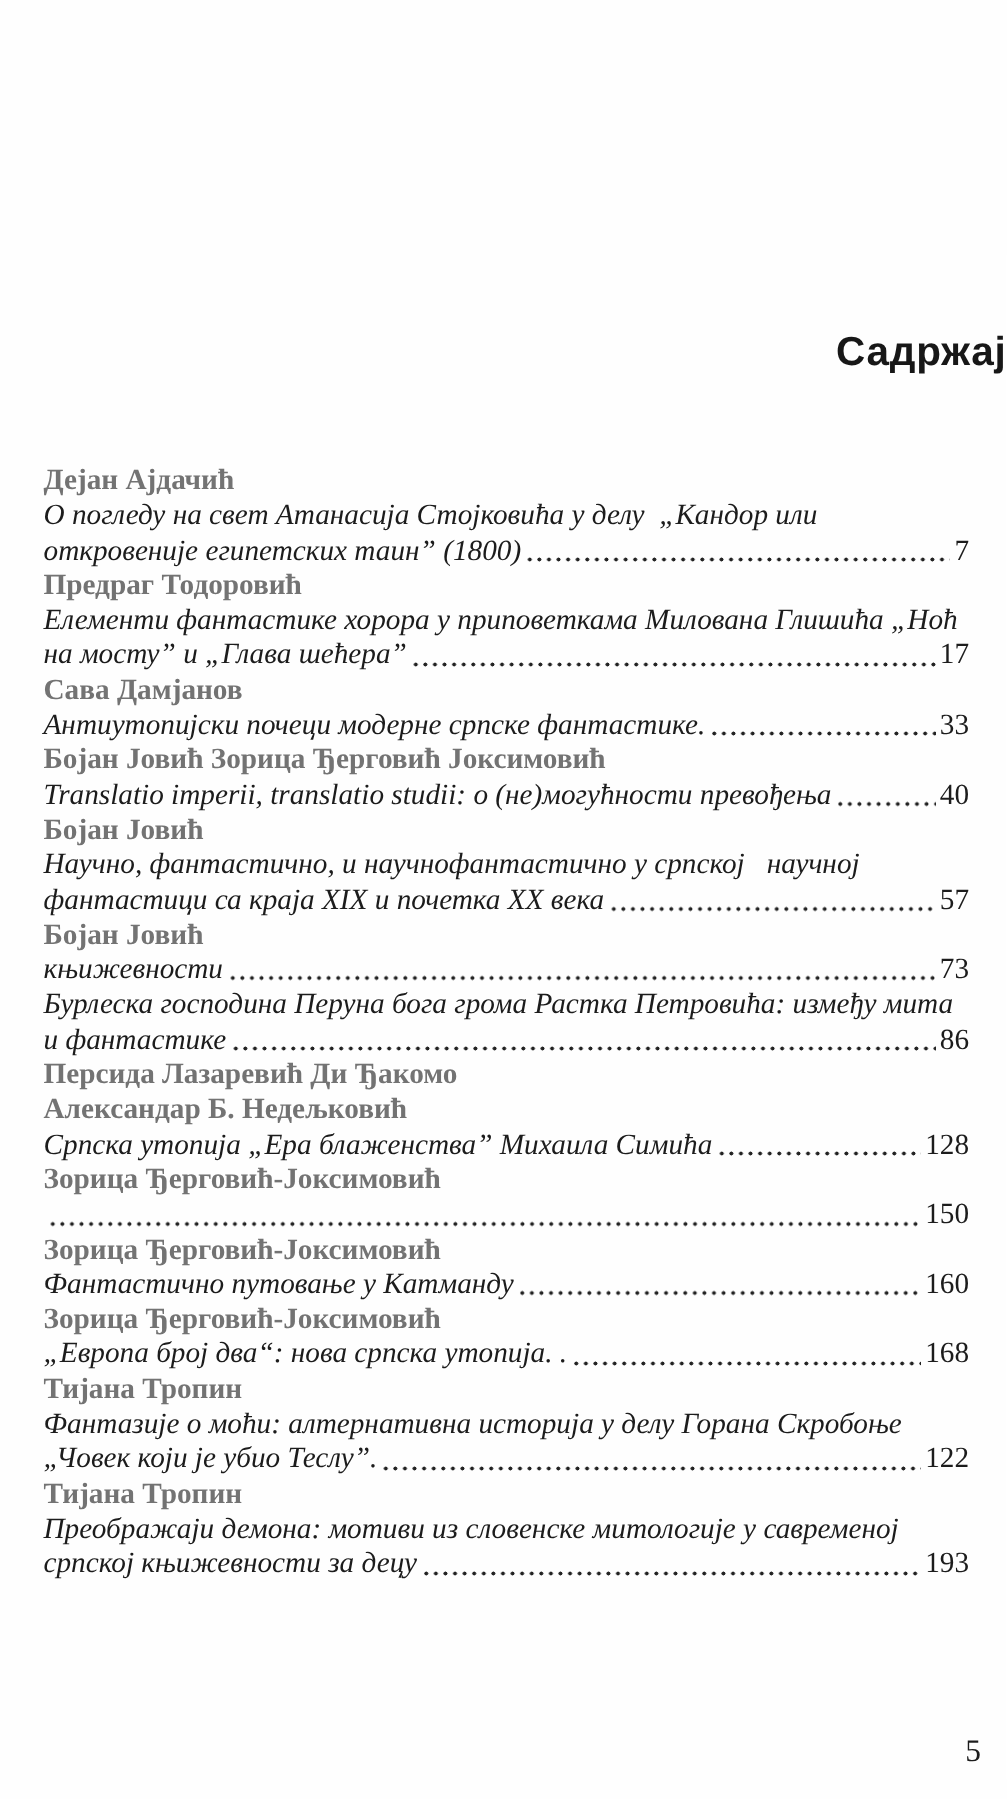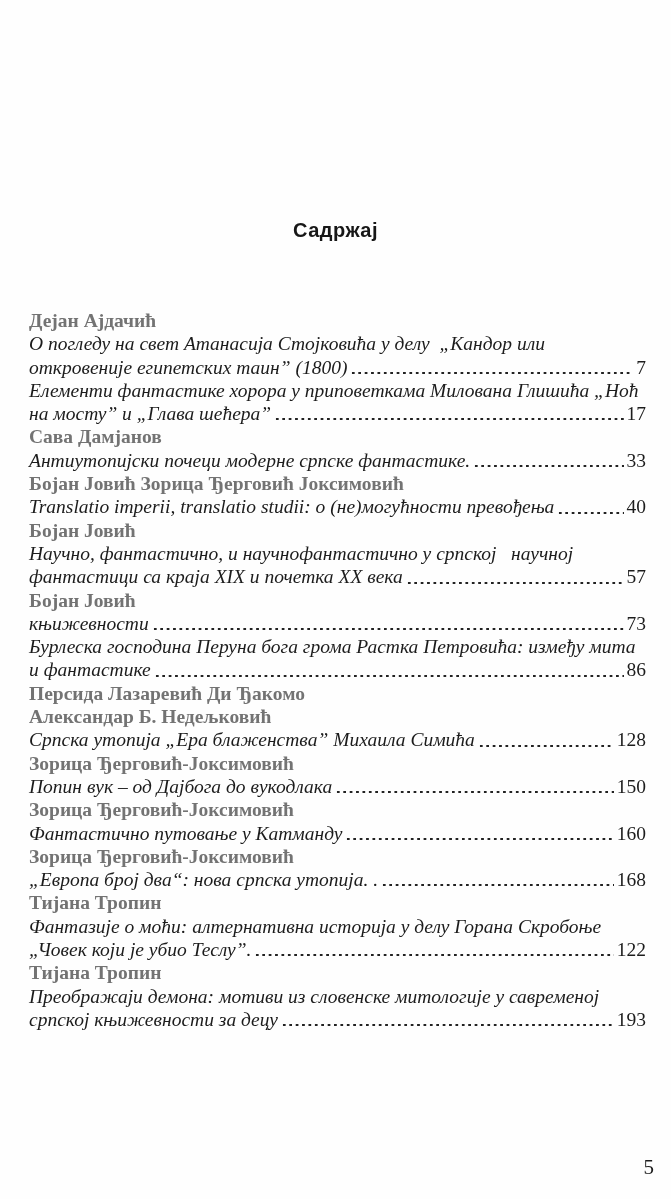--- a/index.html
+++ b/index.html
@@ -13,24 +13,24 @@
     height: 1199px;
     background: #fefefe;
     color: #1c1c1c;
     overflow: hidden;
   }
   .doc-title {
     position: absolute;
     top: 219px;
     left: 0;
     width: 671px;
-    text-align: center;
+    text-align: right;
     font-family: "Liberation Sans", sans-serif;
     font-weight: 700;
-    font-size: 20px;
+    font-size: 27px;
     letter-spacing: 0.5px;
     color: #171717;
   }
   .toc {
     position: absolute;
     top: 309px;
     left: 29px;
     width: 617px;
     font-family: "Liberation Serif", serif;
     font-size: 19.5px;
@@ -89,20 +89,21 @@
       <div class="entry">
     <div class="author">Дејан Ајдачић</div>
   <div class="title-line">О погледу на свет Атанасија Стојковића у делу &nbsp;„Кандор или</div>
         <div class="title-line last">
           <span class="t">откровеније египетских таин” (1800)</span>
           <span class="leader"></span>
           <span class="pg">7</span>
         </div>
       </div>
       <div class="entry">
+    <div class="author">Предраг Тодоровић</div>
   <div class="title-line">Елементи фантастике хорора у приповеткама Милована Глишића „Ноћ</div>
         <div class="title-line last">
           <span class="t">на мосту” и „Глава шећера”</span>
           <span class="leader"></span>
           <span class="pg">17</span>
         </div>
       </div>
       <div class="entry">
     <div class="author">Сава Дамјанов</div>
   <div class="title-line last">
@@ -151,21 +152,20 @@
     <div class="author">Александар Б. Недељковић</div>
   <div class="title-line last">
           <span class="t">Српска утопија „Ера блаженства” Михаила Симића</span>
           <span class="leader"></span>
           <span class="pg">128</span>
         </div>
       </div>
       <div class="entry">
     <div class="author">Зорица Ђерговић-Јоксимовић</div>
   <div class="title-line last">
-          <span class="t">Попин вук – од Дајбога до вукодлака</span>
           <span class="leader"></span>
           <span class="pg">150</span>
         </div>
       </div>
       <div class="entry">
     <div class="author">Зорица Ђерговић-Јоксимовић</div>
   <div class="title-line last">
           <span class="t">Фантастично путовање у Катманду</span>
           <span class="leader"></span>
           <span class="pg">160</span>

